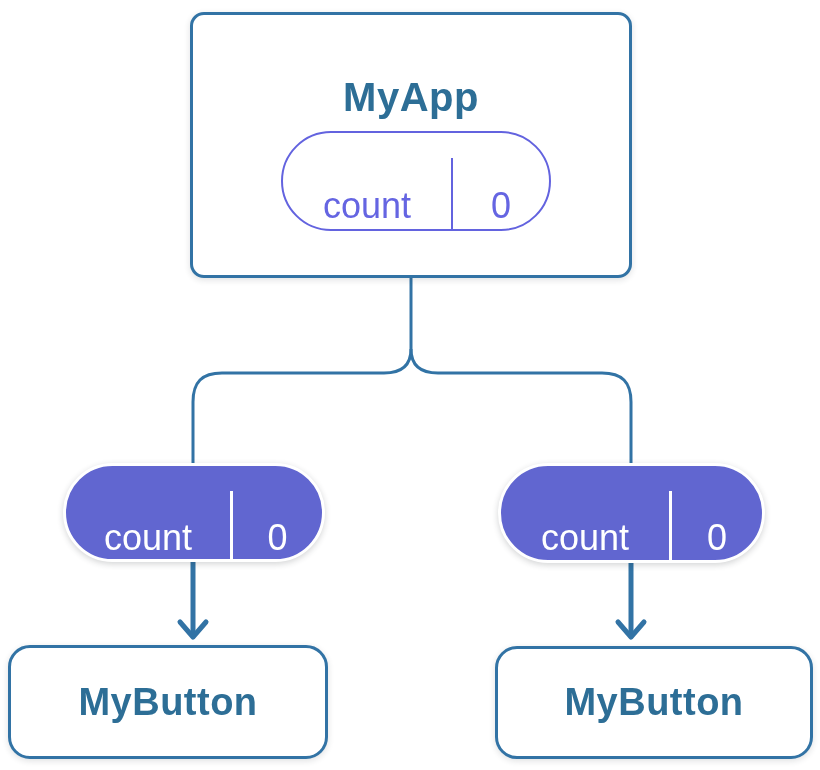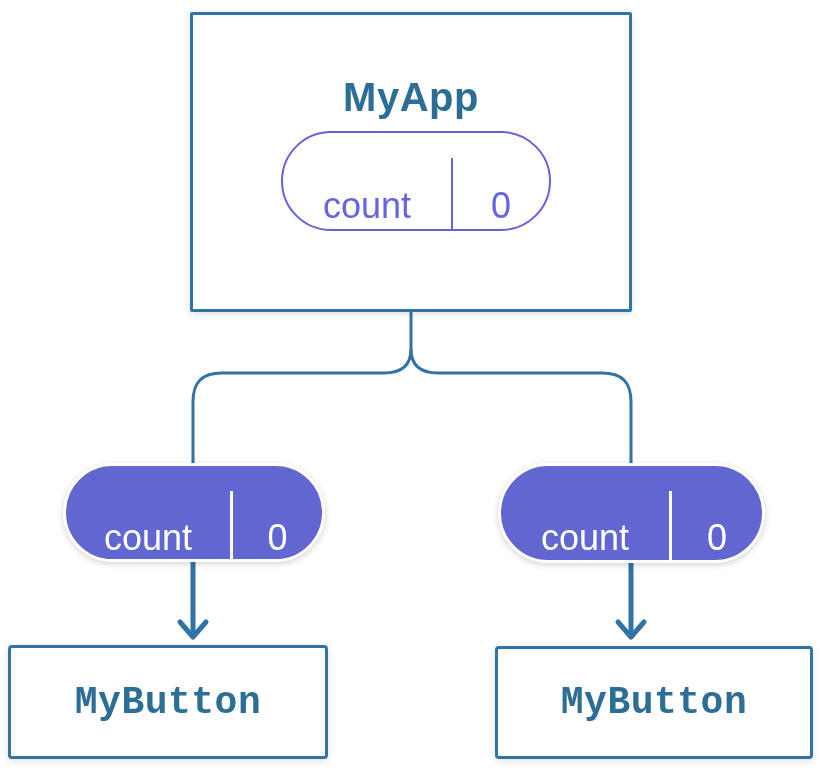--- a/index.html
+++ b/index.html
@@ -15,38 +15,37 @@
 
   .card {
     position: absolute;
     background: #ffffff;
     border: 3px solid #3273A5;
     box-sizing: border-box;
     box-shadow: 0 2px 6px rgba(35, 39, 47, 0.14);
   }
   .card-root {
     left: 190px; top: 12px;
-    width: 442px; height: 300px;
-    border-radius: 2px;
+    width: 442px; height: 266px;
+    border-radius: 14px;
   }
   .card-root .card-title {
     position: absolute;
     left: 0; top: 60px; width: 100%;
     text-align: center;
     font-size: 40px;
     font-weight: 700;
     color: #2D6E96;
     letter-spacing: 0.5px;
   }
   .card-leaf {
     display: flex;
     align-items: center;
     justify-content: center;
-    border-radius: 4px;
-    font-family: Liberation Mono, monospace;
+    border-radius: 22px;
   }
   .card-leaf .card-title {
     font-size: 38px;
     font-weight: 700;
     color: #2D6E96;
     letter-spacing: 0.5px;
   }
   .card-leaf-left  { left: 8px;   top: 645px; width: 320px; height: 114px; }
   .card-leaf-right { left: 495px; top: 646px; width: 318px; height: 113px; }
 

